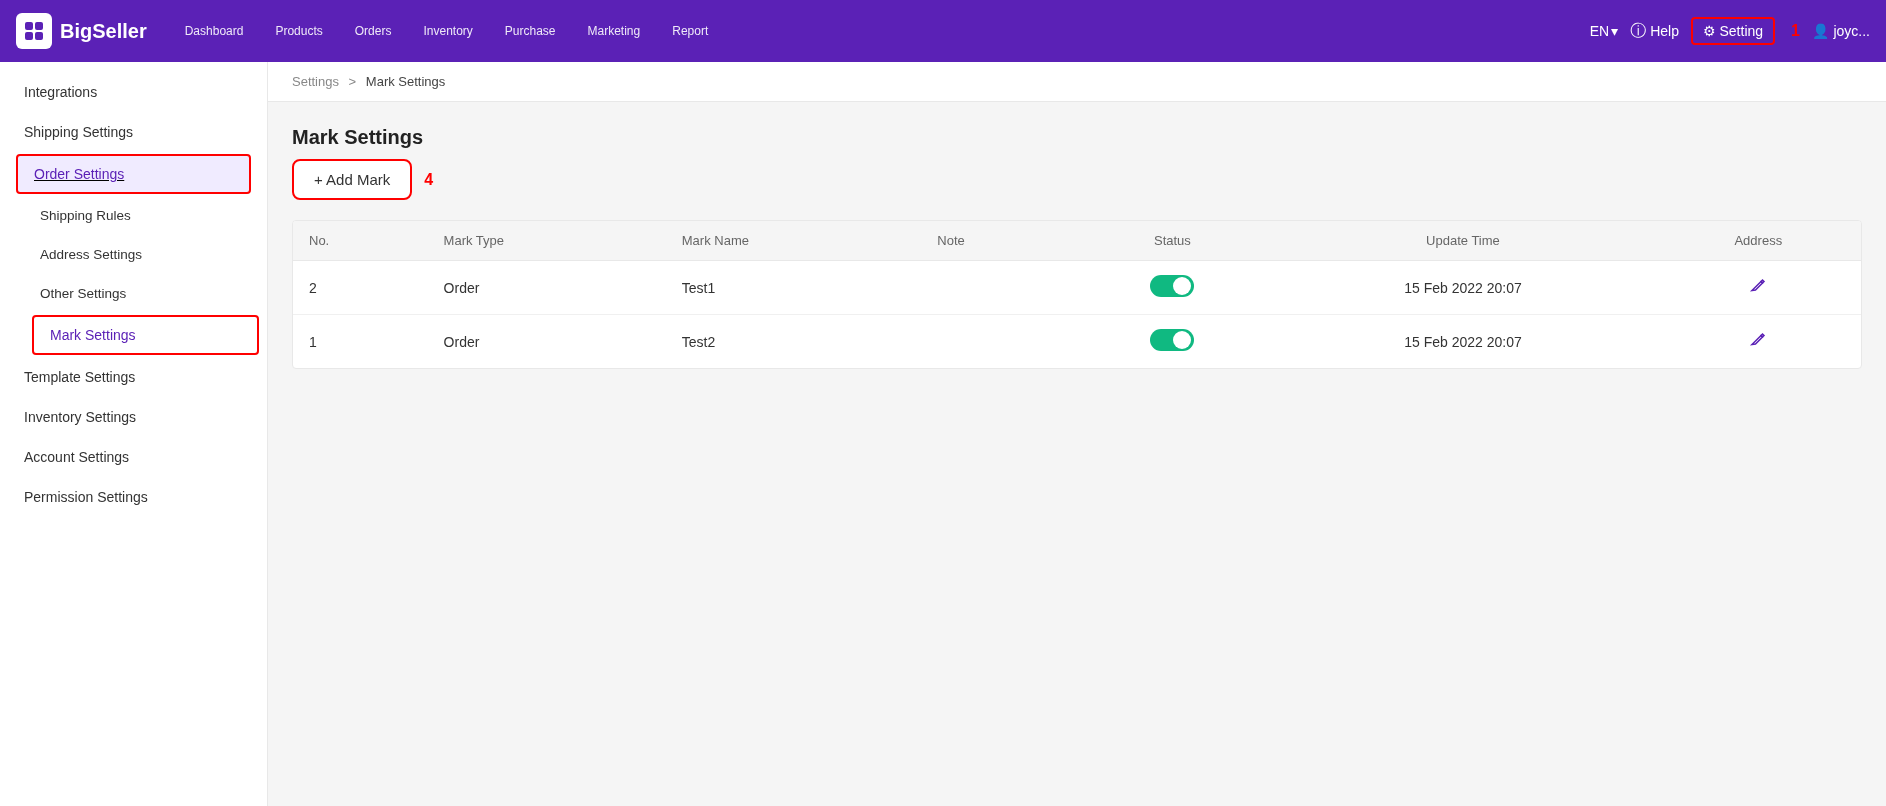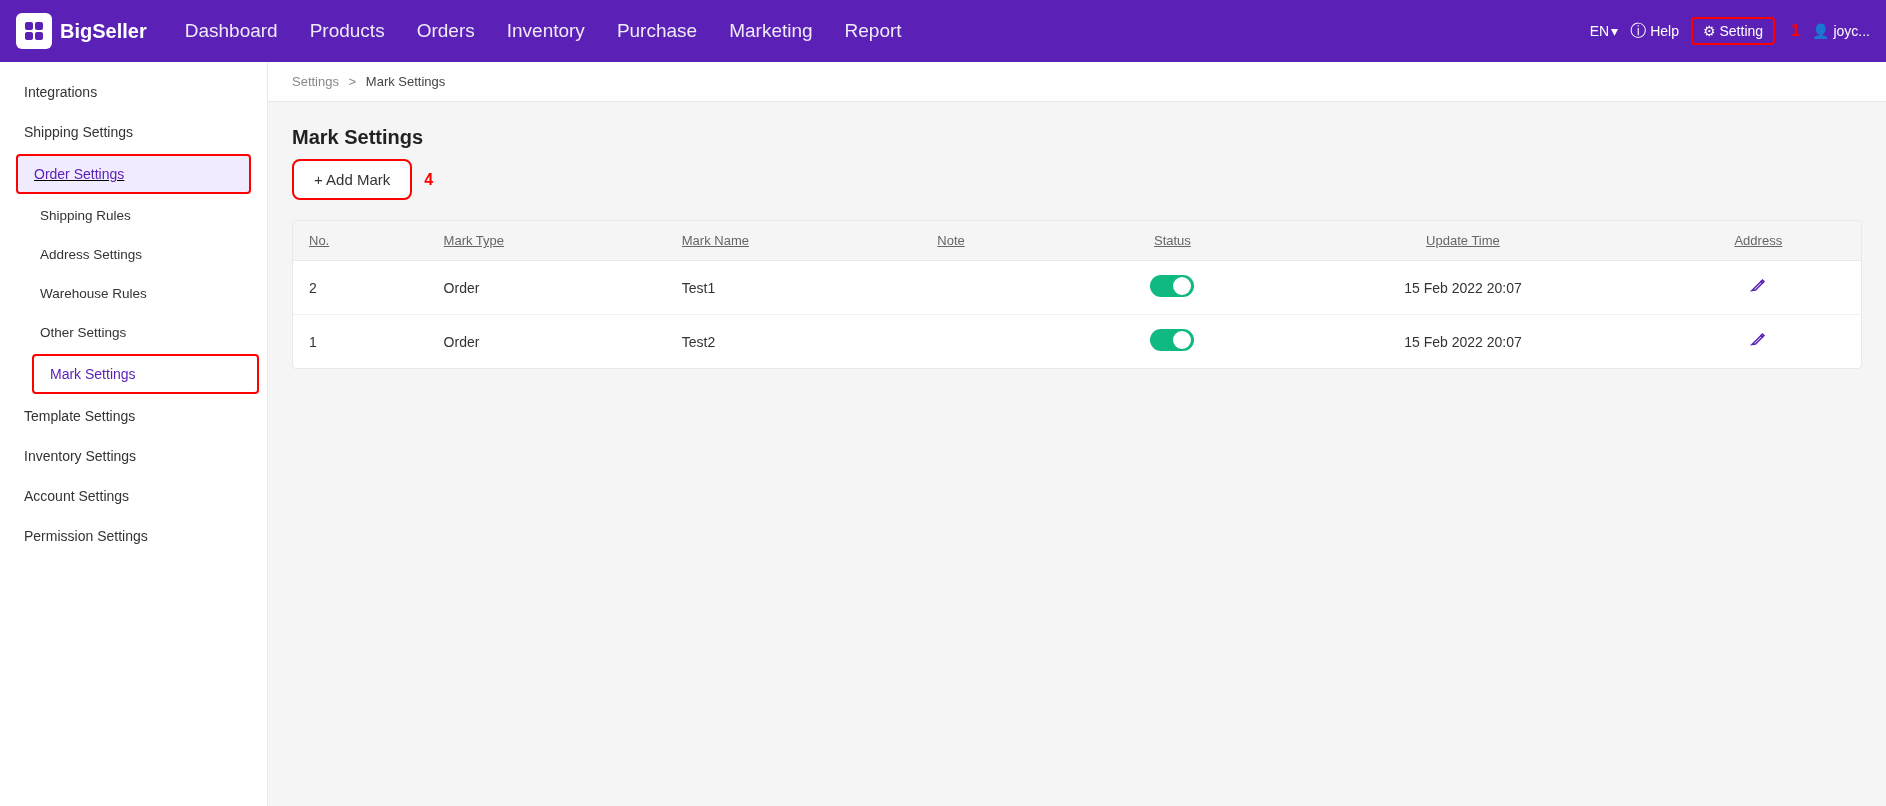--- a/index.html
+++ b/index.html
@@ -24,21 +24,21 @@
       border-radius: 6px;
       display: flex; align-items: center; justify-content: center;
       color: #5b21b6; font-weight: bold; font-size: 16px;
     }
     .logo-text { color: white; font-size: 20px; font-weight: 600; }
     .nav-item {
       color: rgba(255,255,255,0.9);
       padding: 6px 14px;
       border-radius: 4px;
       cursor: pointer;
-      font-size: 19px;
+      font-size: 12px;
       white-space: nowrap;
     }
     .nav-spacer { flex: 1; }
     .nav-right { display: flex; align-items: center; gap: 12px; }
     .nav-lang {
       color: white; font-size: 14px; cursor: pointer;
       display: flex; align-items: center; gap: 2px;
     }
     .nav-help {
       color: white; font-size: 14px; cursor: pointer;
@@ -161,21 +161,20 @@
     thead tr {
       background: #f5f5f5;
     }
     th {
       padding: 12px 16px;
       text-align: left;
       font-weight: 500;
       color: #666;
       font-size: 13px;
       border-bottom: 1px solid #e8e8e8;
-      text-decoration: underline;
     }
     td {
       padding: 14px 16px;
       border-bottom: 1px solid #f0f0f0;
       color: #333;
       font-size: 14px;
     }
     tr:last-child td { border-bottom: none; }
 
     
@@ -263,21 +262,20 @@
     <div class="sidebar-item">Integrations</div>
     <div class="sidebar-item">Shipping Settings</div>
 
     <div style="position:relative; margin: 2px 16px; text-decoration: underline;">
       <div class="sidebar-item active" style="border: 2px solid red; border-radius:4px; padding: 10px 16px; margin:0;">Order Settings</div>
 
     </div>
 
     <div class="sidebar-item sub">Shipping Rules</div>
     <div class="sidebar-item sub">Address Settings</div>
-    <div class="sidebar-item sub">Warehouse Rules</div>
     <div class="sidebar-item sub">Other Settings</div>
 
     <div style="position:relative; margin: 2px 8px 2px 32px;">
       <div class="sidebar-item" style="border: 2px solid red; border-radius:4px; padding: 10px 16px; margin:0; color:#5b21b6; font-weight:500;">Mark Settings</div>
 
     </div>
 
     <div class="sidebar-item">Template Settings</div>
     <div class="sidebar-item">Inventory Settings</div>
     <div class="sidebar-item">Account Settings</div>

